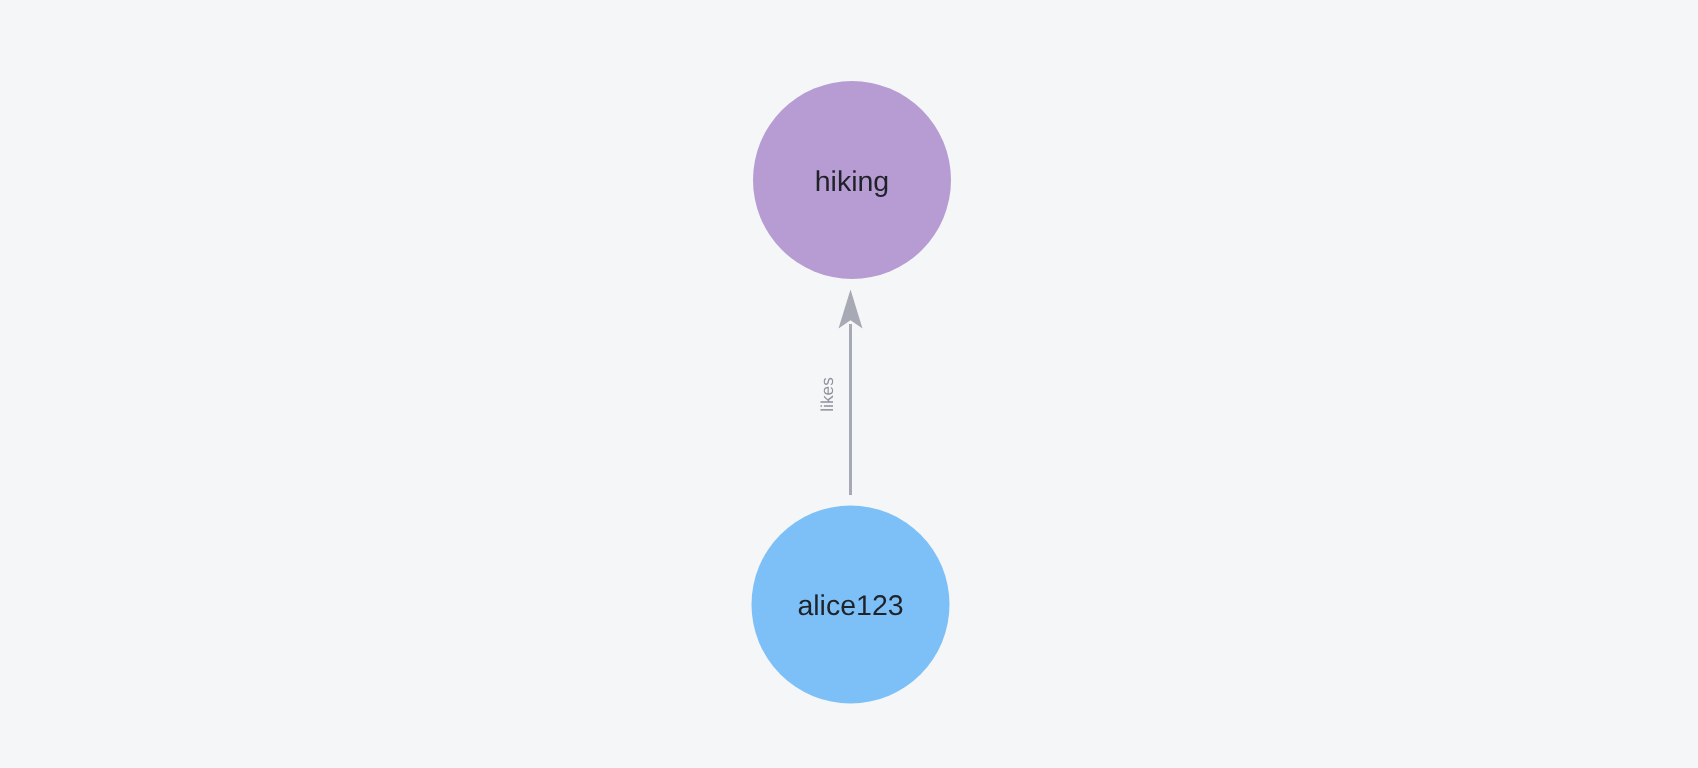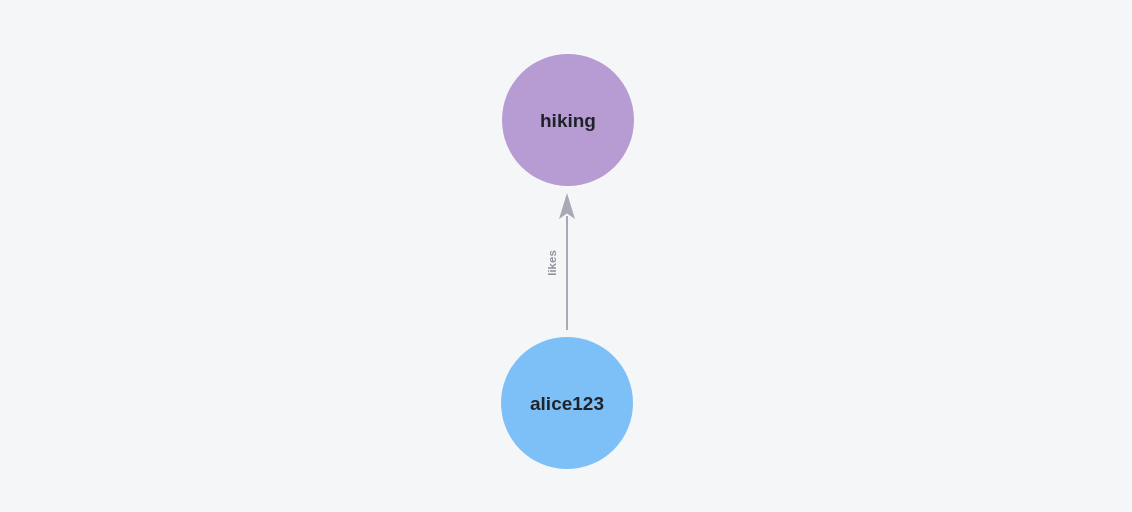--- a/index.html
+++ b/index.html
@@ -9,21 +9,20 @@
   body {
     width: 1132px;
     height: 512px;
     overflow: hidden;
     font-family: "Liberation Sans", sans-serif;
   }
   .stage {
     position: relative;
     width: 1132px;
     height: 512px;
-    font-weight: bold;
   }
   svg {
     display: block;
   }
   .node-label {
     font-family: "Liberation Sans", sans-serif;
     font-size: 19px;
   }
   .edge-label {
     font-family: "Liberation Sans", sans-serif;

